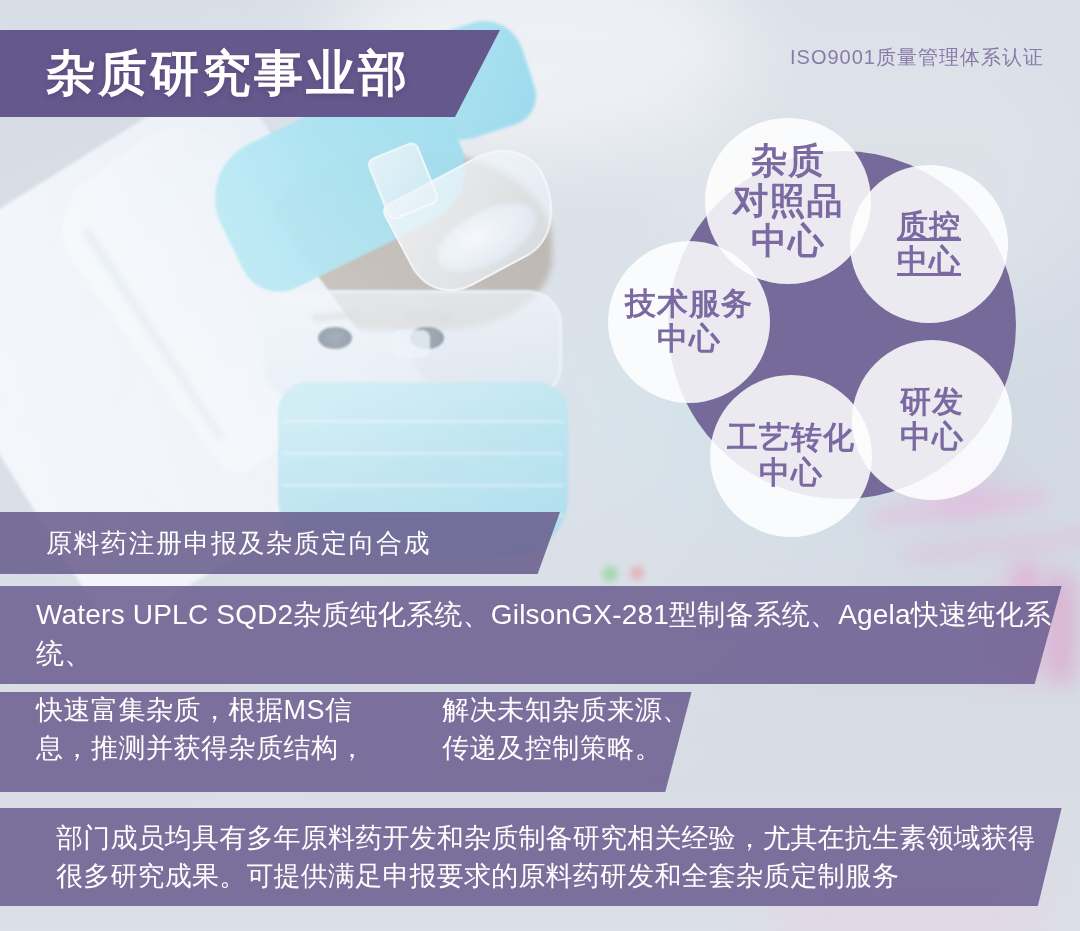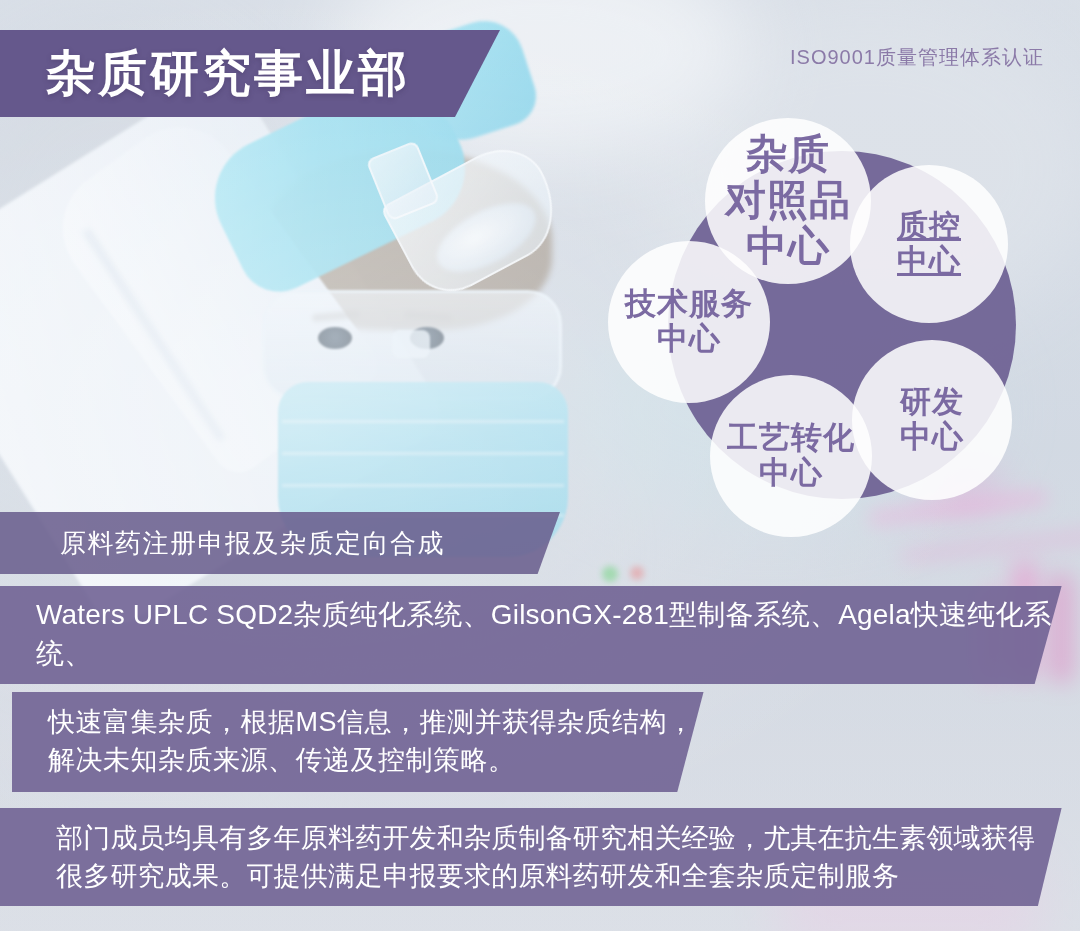--- a/index.html
+++ b/index.html
@@ -190,21 +190,21 @@
     position:absolute; border-radius:50%;
     background:rgba(255,255,255,.86);
     display:flex; align-items:center; justify-content:center;
     text-align:center;
     color:#7b6aa2;
     font-weight:700;
     line-height:1.12;
     letter-spacing:1px;
   }
   .bub span { display:block; }
-  .bub-1 { left:105px; top:13px;  width:166px; height:166px; font-size:41px; }
+  .bub-1 { left:105px; top:13px;  width:166px; height:166px; font-size:36px; }
   .bub-2 { left:250px; top:60px;  width:158px; height:158px; font-size:31px;text-decoration:underline; }
   .bub-3 { left:8px;   top:136px; width:162px; height:162px; font-size:31px; }
   .bub-4 { left:252px; top:235px; width:160px; height:160px; font-size:31px; }
   .bub-5 { left:110px; top:270px; width:162px; height:162px; font-size:31px; }
 
   
   .band { position:absolute; color:#ffffff; }
 
   .band-title {
     left:0; top:30px; width:500px; height:87px;
@@ -222,35 +222,35 @@
     position:absolute; right:36px; top:44px;
     font-size:20px; color:#8b7aa8; letter-spacing:1px;
   }
 
   .band-2 {
     left:0; top:512px; width:560px; height:62px;
     background:rgba(104,92,140,.86);
     clip-path: polygon(0 0, 100% 0, 96% 100%, 0 100%);
     display:flex; align-items:center;
   }
-  .band-2 .txt { padding-left:60px; font-size:26px; letter-spacing:1.5px; }
+  .band-2 .txt { padding-left:46px; font-size:26px; letter-spacing:1.5px; }
 
   .band-3 {
     left:0; top:586px; width:1080px; height:98px;
     background:rgba(109,96,146,.88);
     clip-path: polygon(0 0, 98.3% 0, 95.8% 100%, 0 100%);
     display:flex; flex-direction:column; justify-content:center;
   }
   .band-3 .line { padding-left:36px; font-size:28px; line-height:1.38; letter-spacing:.2px; }
 
   .band-4 {
-    left:12px; top:692px; width:710px; height:100px;
+    left:0; top:692px; width:710px; height:100px;
     background:rgba(109,96,146,.88);
     clip-path: polygon(0 0, 97.4% 0, 93.7% 100%, 0 100%);
-    display:flex; flex-direction:column; justify-content:center;
+    display:flex; flex-direction:row; justify-content:center;
   }
   .band-4 .line { padding-left:36px; font-size:27px; line-height:1.4; letter-spacing:.5px; }
 
   .band-5 {
     left:0; top:808px; width:1080px; height:98px;
     background:rgba(109,96,146,.88);
     clip-path: polygon(0 0, 98.3% 0, 96.1% 100%, 0 100%);
     display:flex; flex-direction:column; justify-content:center;
   }
   .band-5 .line { padding-left:56px; font-size:27px; line-height:1.42; letter-spacing:.2px; }

